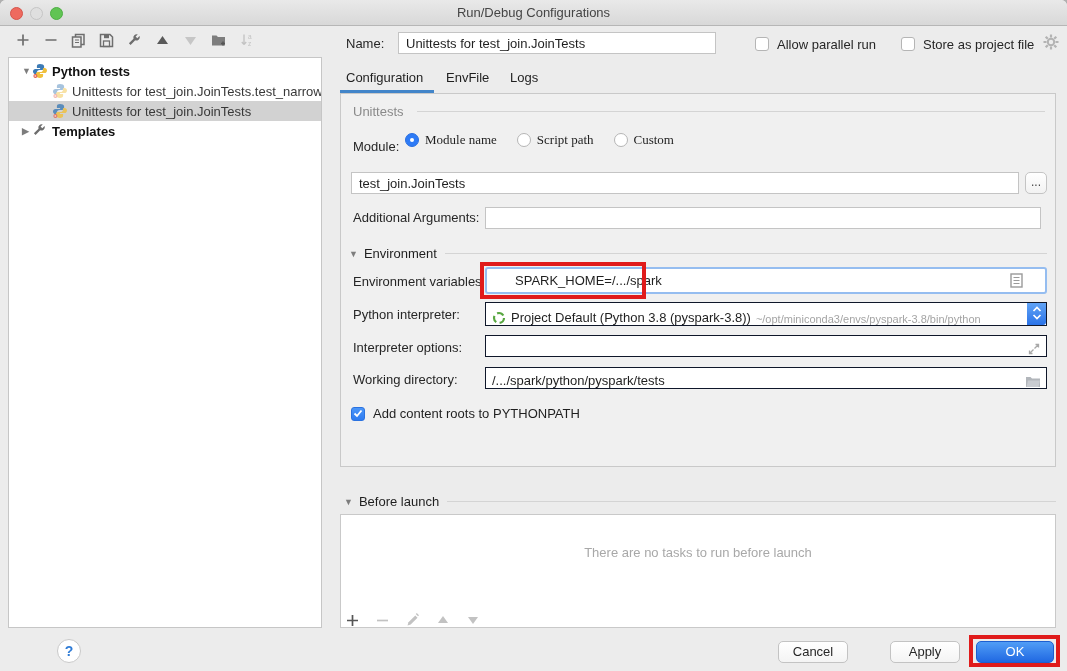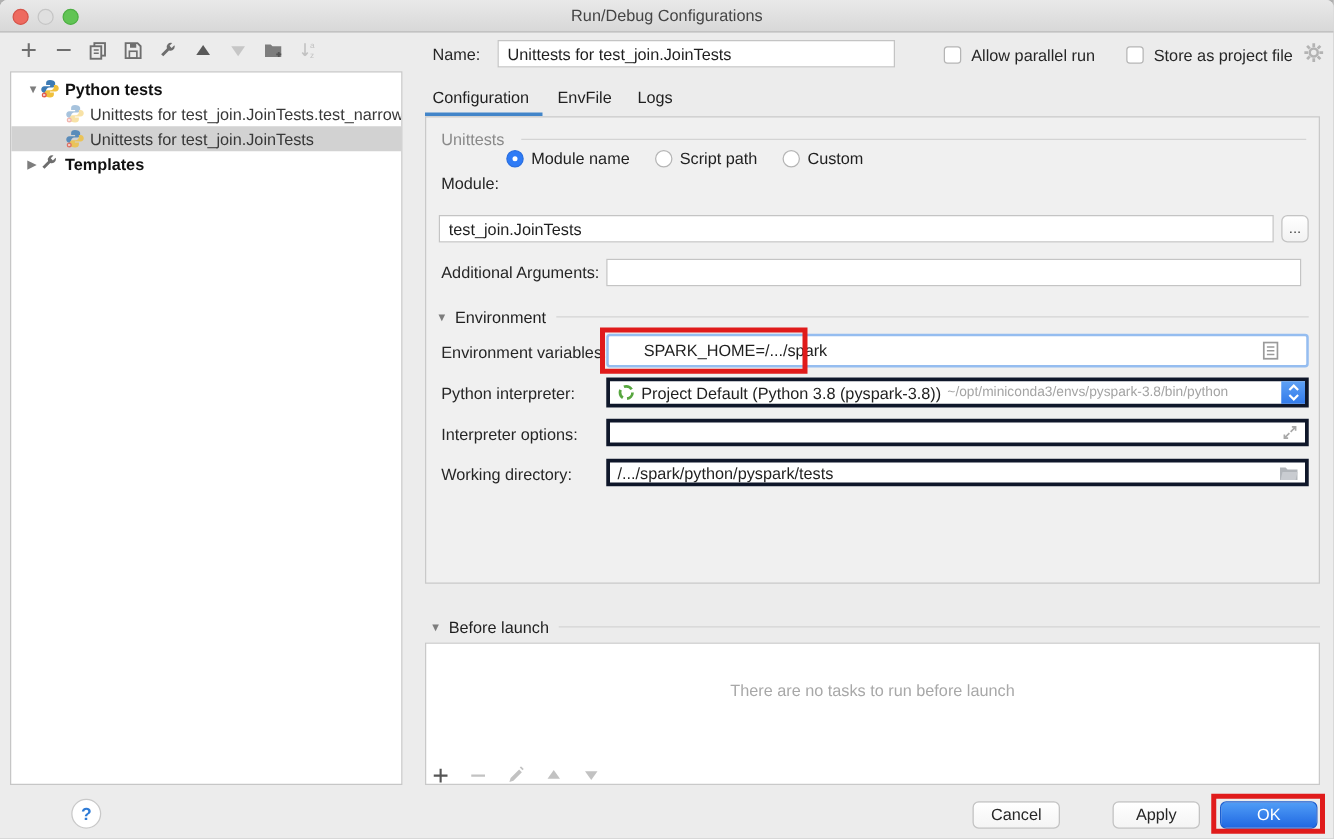--- a/index.html
+++ b/index.html
@@ -48,21 +48,21 @@
   .radio { width:14px; height:14px; border-radius:50%; background:#fff; border:1px solid #b5b5b5; display:inline-block; vertical-align:-3px; }
   .radio.sel { background:#2e7bf6; border:1px solid #2a6fe0; position:relative; }
   .radio.sel::after { content:""; position:absolute; left:4px; top:4px; width:4px; height:4px; border-radius:50%; background:#fff; }
   .radio-row { position:absolute; display:flex; align-items:center; gap:6px; }
 
   .browse-btn { position:absolute; width:22px; height:22px; background:linear-gradient(#fff,#f2f2f2); border:1px solid #c4c4c4; border-radius:5px; font-size:12px; color:#444; text-align:center; line-height:18px; }
 
   .env-field { position:absolute; border:2px solid #95bdf0; border-radius:3px; background:#fff; display:flex; align-items:center; padding:0 22px; }
   .red-box { position:absolute; border:4px solid #e01b1b; z-index:30; pointer-events:none; }
 
-  .combo { position:absolute; background:#fff; border:3px solid #0f172a; display:flex; align-items:center; padding:0 0 0 6px; overflow:hidden; }
+  .combo { position:absolute; background:#fff; border:1px solid #0f172a; display:flex; align-items:flex-end; padding:0 0 0 6px; overflow:hidden; }
   .combo .path { color:#a4a4a4; font-size:11px; margin-left:5px; white-space:nowrap; overflow:hidden; }
   .stepper { margin-left:auto; width:19px; height:24px; background:linear-gradient(#66a8f7,#2a73e8); border-radius:0 3px 3px 0; display:flex; align-items:center; justify-content:center; flex:0 0 auto; }
 
   .right-icon { margin-left:auto; flex:0 0 auto; display:flex; align-items:center; }
 
   .cb-label-row { position:absolute; display:flex; align-items:center; gap:8px; }
 
   
   .bl-panel { position:absolute; left:340px; top:514px; width:716px; height:114px; background:#fff; border:1px solid #c9c9c9; }
   .bl-empty { position:absolute; left:0; right:0; top:30px; text-align:center; color:#a8a8a8; }
@@ -204,21 +204,21 @@
   <div class="tab" style="left:346px;">Configuration</div>
   <div class="tab" style="left:446px;">EnvFile</div>
   <div class="tab" style="left:510px;">Logs</div>
   <div class="tab-underline"></div>
 
   <div class="main-panel">
     <div class="group-title" style="left:12px; top:10px;">Unittests</div>
     <div class="hrule" style="left:76px; top:17px; right:10px;"></div>
 
     <div class="lab" style="left:12px; top:45px;">Module:</div>
-    <div class="radio-row" style="left:64px; top:25px;">
+    <div class="radio-row" style="left:64px; top:38px;font-family:Liberation Serif, serif;">
       <span class="radio sel"></span>
       <span>Module name</span>
       <span class="radio" style="margin-left:14px;"></span>
       <span>Script path</span>
       <span class="radio" style="margin-left:14px;"></span>
       <span>Custom</span>
     </div>
 
     <input class="tfield" style="left: 10px; top: 78px; width: 668px; height: 22px;" value="test_join.JoinTests">
     <div class="browse-btn" style="left:684px; top:78px;">...</div>
@@ -272,20 +272,28 @@
     <div class="combo" style="left:144px; top:273px; width:562px; height:22px;">
       <span>/.../spark/python/pyspark/tests</span>
       <span class="right-icon" style="padding-right:5px;">
         <svg width="16" height="13">
             <path d="M1 2h4.5L7 3.5h8V12H1z" fill="#b2b6bb"></path>
             <path d="M3 5.5h12L13.5 12H1.5z" fill="#c9ccd1"></path>
           </svg>
       </span>
     </div>
 
+    <div class="cb-label-row" style="left:10px; top:312px;">
+      <span class="cb checked" style="position:static;">
+        <svg width="10" height="9">
+            <polyline points="1.5,4.5 4,7 8.5,1.5" fill="none" stroke="#fff" stroke-width="1.8"></polyline>
+          </svg>
+      </span>
+      <span>Add content roots to PYTHONPATH</span>
+    </div>
   </div>
 
   <div class="red-box" style="left:480px; top:262px; width:166px; height:37px;"></div>
 
   <div style="position:absolute; left:344px; top:494px; display:flex; align-items:center; width:712px;">
     <span class="sec-arrow">▼</span>
     <span>Before launch</span>
     <span style="flex:1; height:1px; background:#d4d4d4; margin-left:8px;"></span>
   </div>
   <div class="bl-panel">

